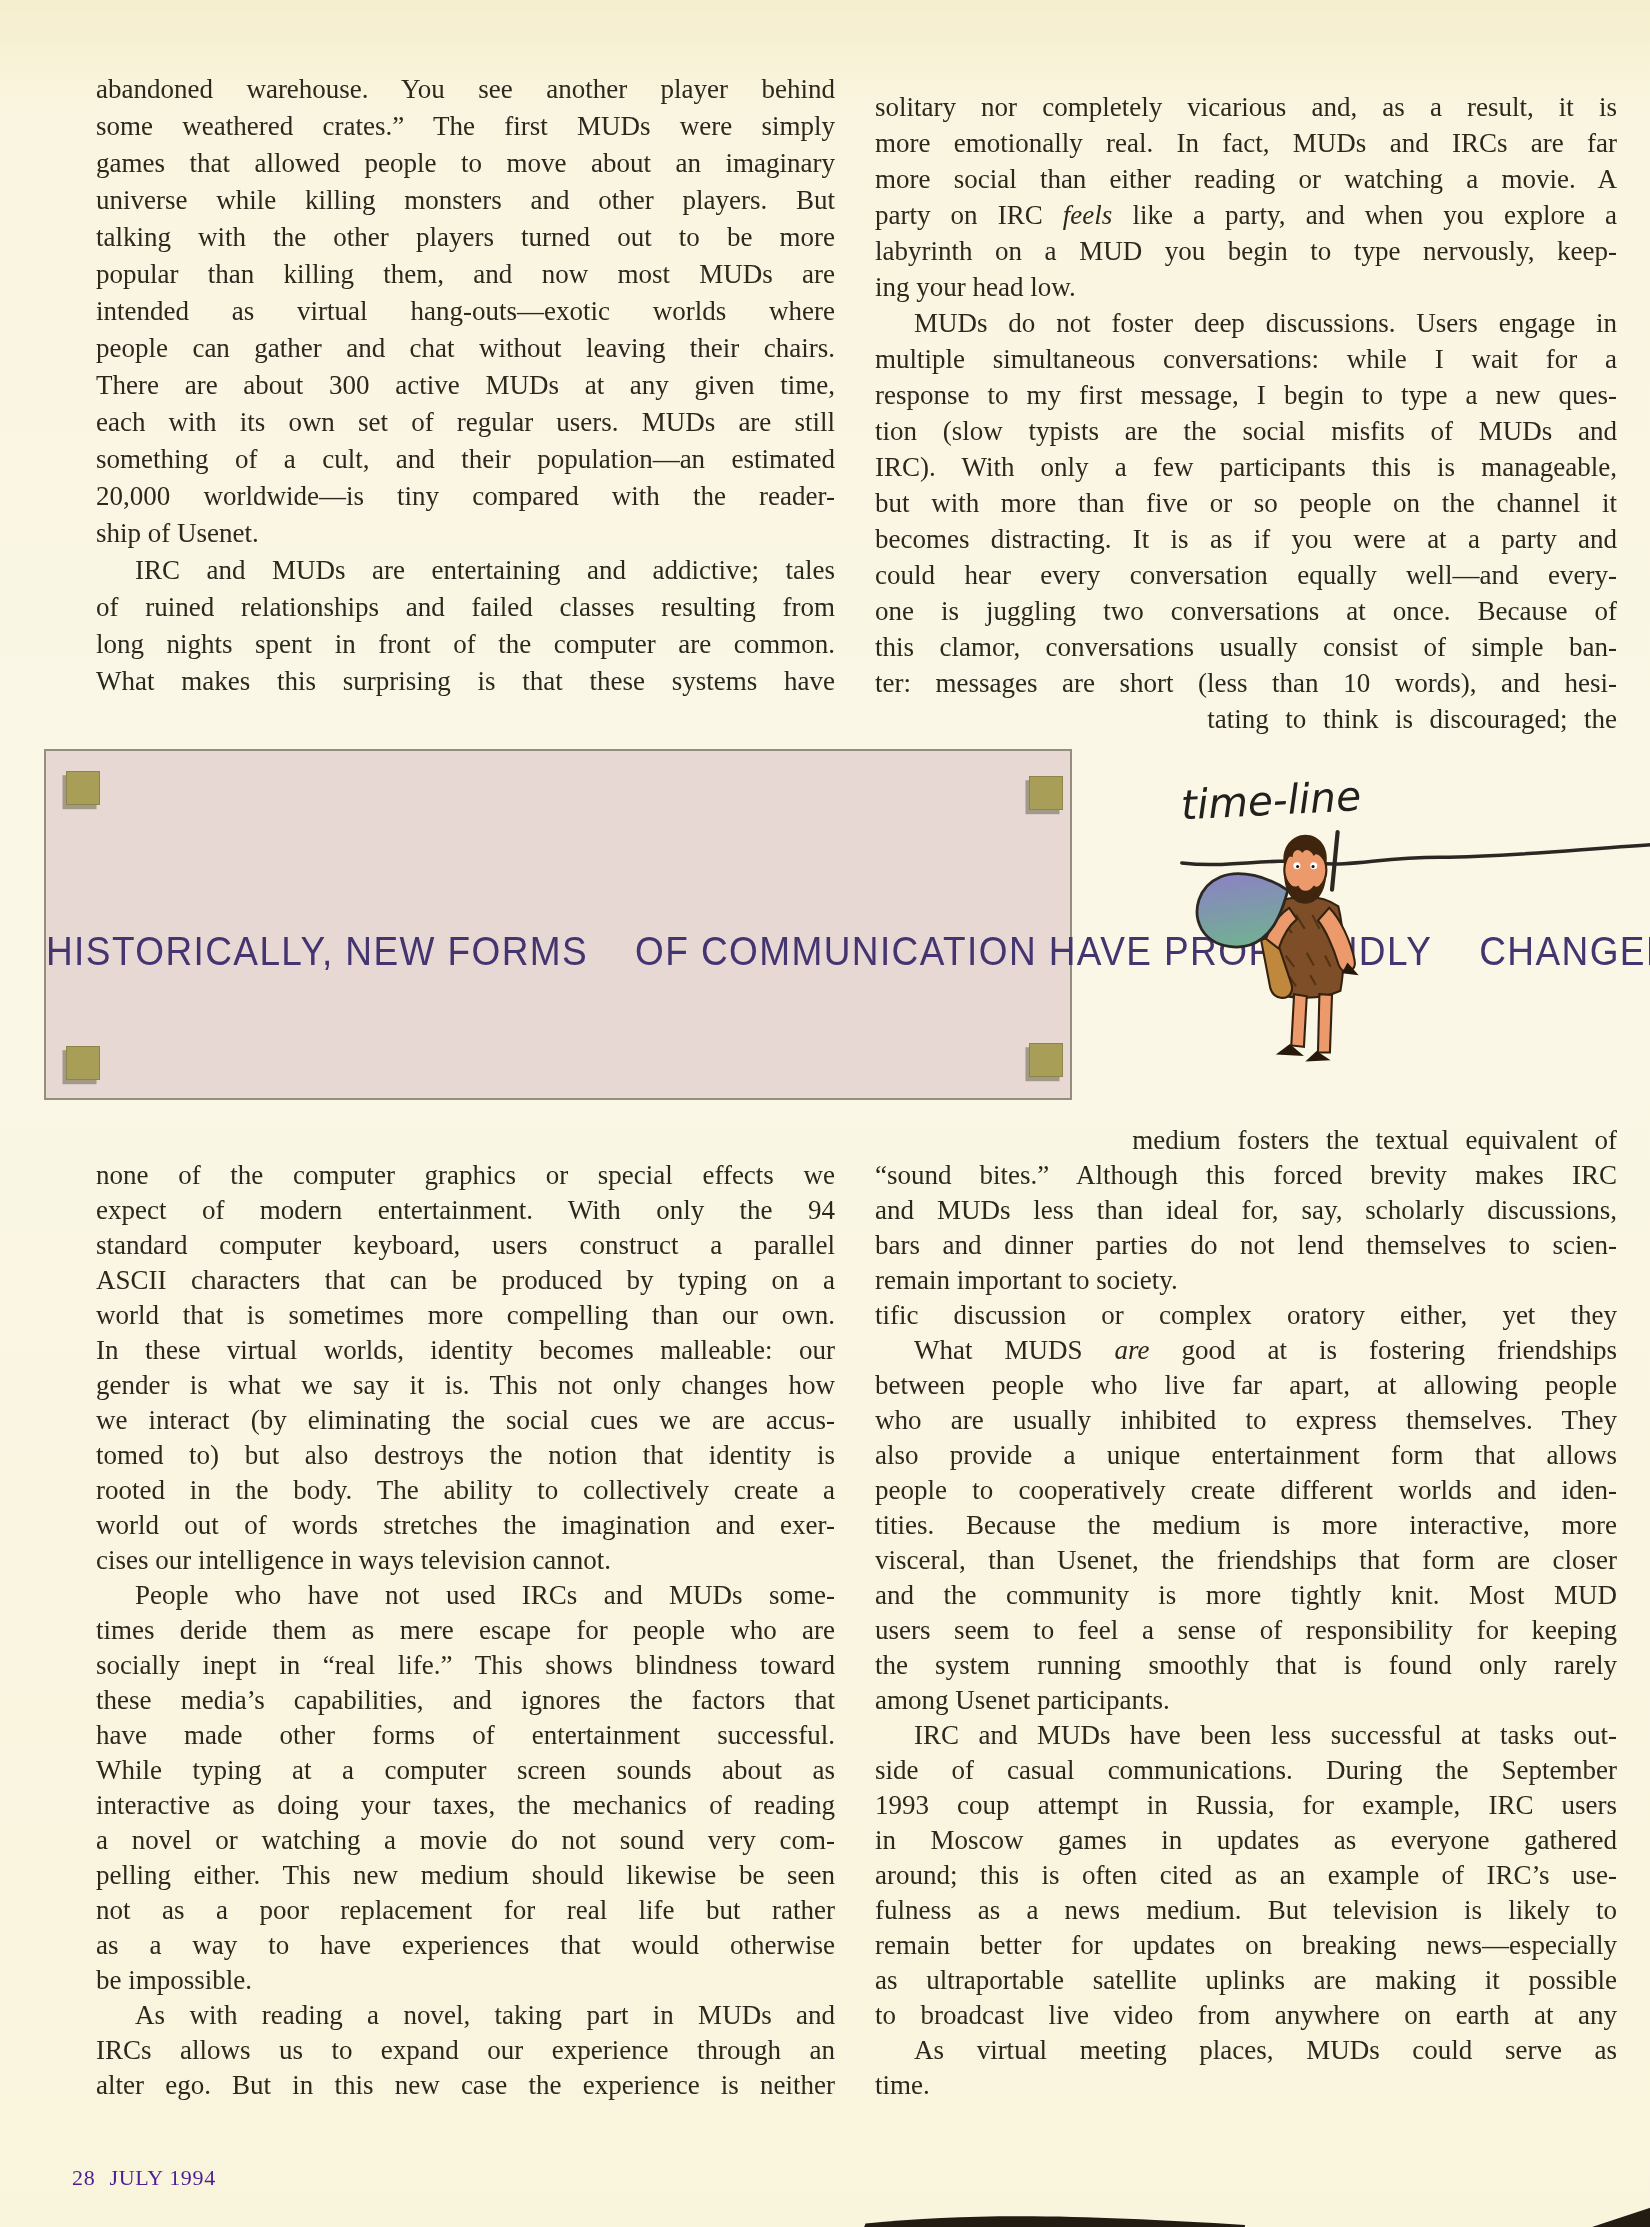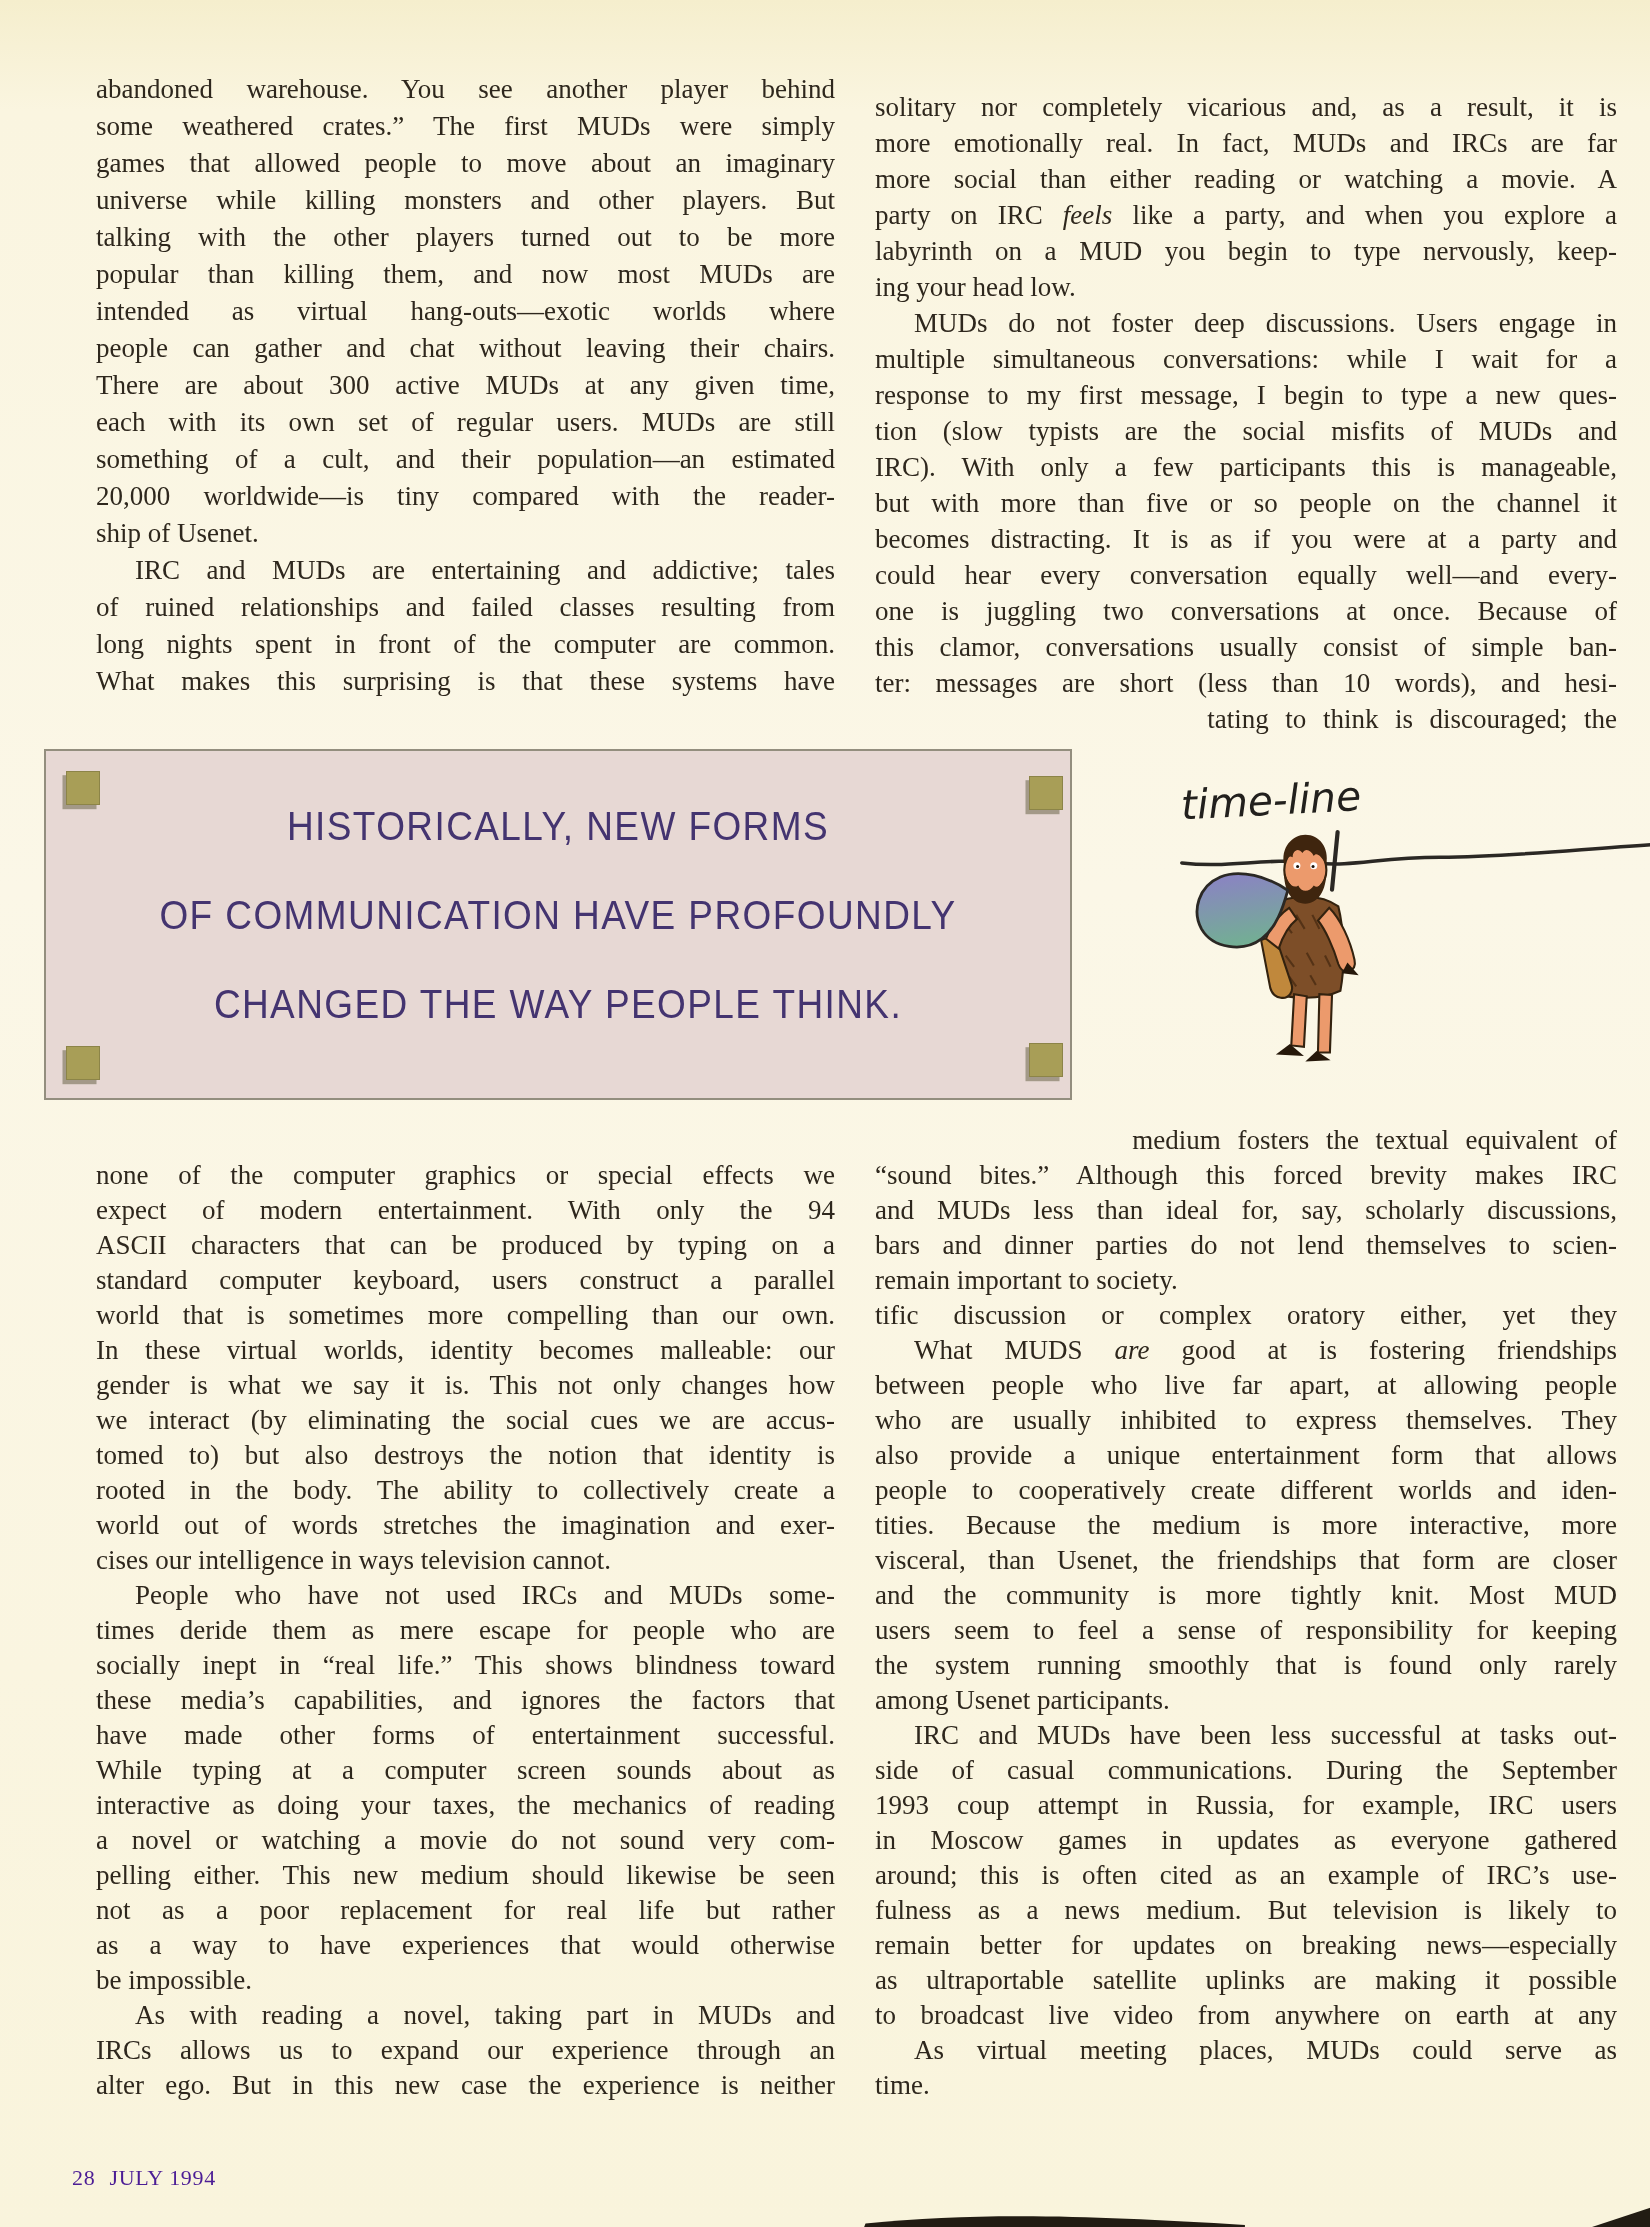--- a/index.html
+++ b/index.html
@@ -23,21 +23,21 @@
   #col-top-left{left:96px;top:71px;width:739px;--lh:37px;}
   #col-top-right{left:875px;top:89px;width:742px;--lh:36px;}
   #col-bottom-left{left:96px;top:1158px;width:739px;--lh:35px;}
   #col-bottom-right{left:875px;top:1123px;width:742px;--lh:35px;}
 
   
   #pull-quote{
     position:absolute;left:44px;top:749px;width:1028px;height:351px;box-sizing:border-box;
     background:var(--quote-bg,#e7d8d4);
     border:2.1px solid var(--quote-border,#938e7e);
-    display:flex;flex-direction:column;align-items:center;padding-top:55px;gap:47px;
+    display:flex;flex-direction:row;align-items:center;padding-top:55px;gap:47px;
   }
   .quote-line{
     font-family:"Liberation Sans", sans-serif;
     font-size:37px;letter-spacing:1.4px;color:var(--quote-fg,#443470);
     display:inline-block;transform:scaleY(1.1);white-space:nowrap;
   }
   .pin{
     position:absolute;width:32px;height:32px;
     background:var(--pin,#a89e57);
     border:0.7px solid #8c8448;
@@ -141,22 +141,22 @@
       <circle cx="240" cy="162" r="5" fill="#ffffff" stroke="none"></circle>
       <circle cx="217" cy="163" r="2.2" fill="#1c1208" stroke="none"></circle>
       <circle cx="239" cy="163" r="2.2" fill="#1c1208" stroke="none"></circle>
     </g>
     <path d="M203 197 C175 178 135 166 107 178 C76 191 66 226 80 252 C96 280 140 286 166 266 C187 250 196 222 203 197 Z" fill="url(#bubbleGrad)" stroke="#2b2824" stroke-width="4"></path>
   </svg>
 
   <div id="col-bottom-left" class="col">
       <div class="line">none of the computer graphics or special effects we</div>
       <div class="line">expect of modern entertainment. With only the 94</div>
+      <div class="line">standard computer keyboard, users construct a parallel</div>
       <div class="line">ASCII characters that can be produced by typing on a</div>
-      <div class="line">standard computer keyboard, users construct a parallel</div>
       <div class="line">world that is sometimes more compelling than our own.</div>
       <div class="line">In these virtual worlds, identity becomes malleable: our</div>
       <div class="line">gender is what we say it is. This not only changes how</div>
       <div class="line">we interact (by eliminating the social cues we are accus-</div>
       <div class="line">tomed to) but also destroys the notion that identity is</div>
       <div class="line">rooted in the body. The ability to collectively create a</div>
       <div class="line">world out of words stretches the imagination and exer-</div>
       <div class="line end">cises our intelligence in ways television cannot.</div>
       <div class="line indent">People who have not used IRCs and MUDs some-</div>
       <div class="line">times deride them as mere escape for people who are</div>

